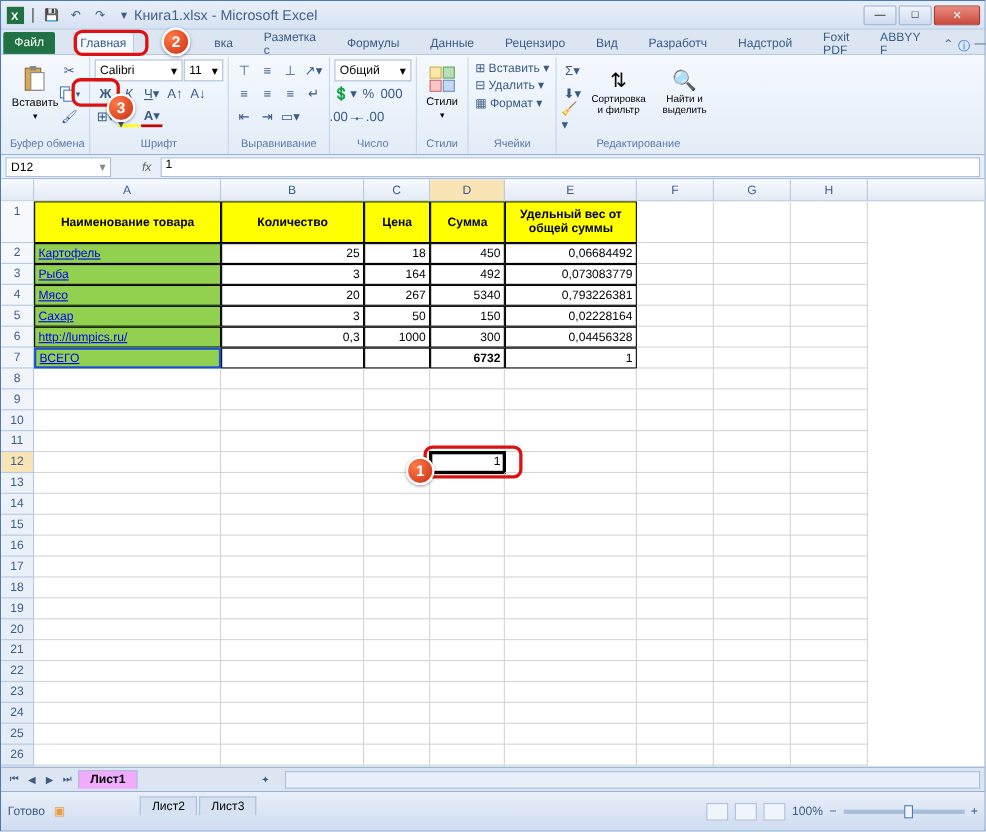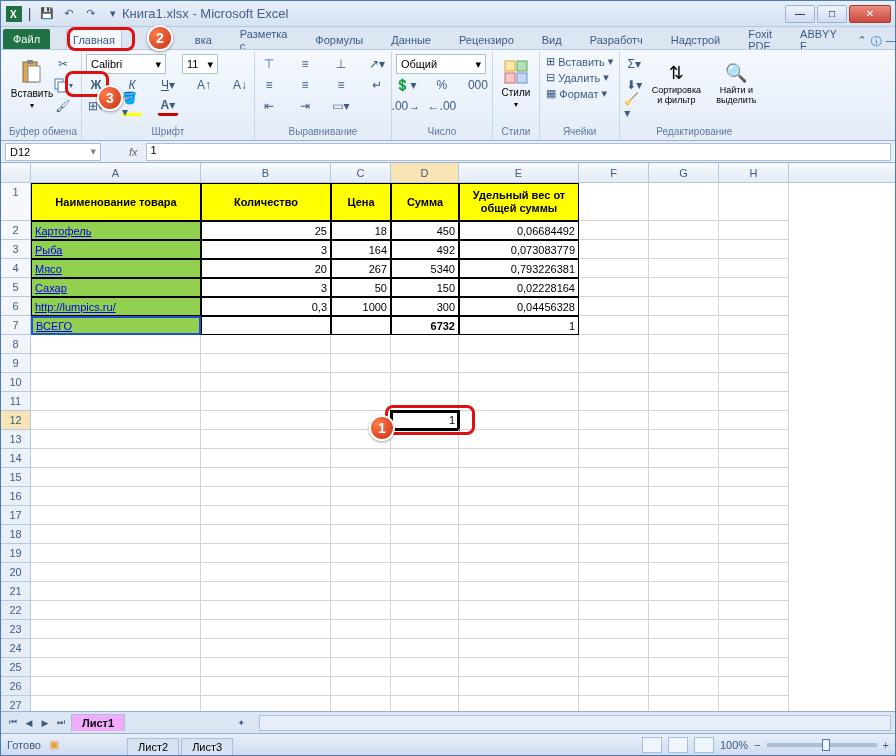--- a/index.html
+++ b/index.html
@@ -25,21 +25,21 @@
 
 .ribbon { height: 92px; background: linear-gradient(#f5f9fe, #e3ecf7); border-top: 1px solid #b5c9e0; border-bottom: 1px solid #97afd0; display: flex; padding: 2px 4px 0; }
 .rgroup { display: flex; flex-direction: column; border-right: 1px solid #c5d5ea; padding: 2px 4px; align-items: center; }
 .rgroup-content { flex: 1; display: flex; align-items: flex-start; gap: 2px; }
 .rgroup-label { font-size: 10px; color: #5a7aa5; text-align: center; padding: 1px 0; white-space: nowrap; }
 .big-btn { width: 38px; height: 60px; display: flex; flex-direction: column; align-items: center; justify-content: center; gap: 2px; cursor: pointer; border-radius: 2px; padding: 2px; }
 .small-btn { width: 20px; height: 20px; display: flex; align-items: center; justify-content: center; cursor: pointer; color: #3b5b85; border-radius: 2px; font-size: 12px; }
 .vert-stack { display: flex; flex-direction: column; gap: 1px; }
 .font-combo { width: 80px; height: 20px; border: 1px solid #a9bfda; background: #fff; font-size: 11px; padding: 0 4px; display: flex; align-items: center; justify-content: space-between; }
 .size-combo { width: 36px; height: 20px; border: 1px solid #a9bfda; background: #fff; font-size: 11px; padding: 0 4px; display: flex; align-items: center; justify-content: space-between; }
-.row { display: flex; gap: 16px; align-items: center; justify-content: space-between; }
+.row { display: flex; gap: 1px; align-items: center; justify-content: space-between; }
 .cells-item { display: flex; align-items: center; gap: 3px; padding: 1px 2px; font-size: 11px; color: #3b5b85; cursor: pointer; }
 
 
 .formula-bar { height: 22px; background: #e8eff9; border-bottom: 1px solid #97afd0; display: flex; align-items: center; padding: 0 4px; }
 .name-box { width: 96px; height: 18px; background: #fff; border: 1px solid #a9bfda; padding: 0 4px; display: flex; align-items: center; justify-content: space-between; font-size: 11px; }
 .fx-lbl { margin: 0 8px; font-style: italic; color: #666; }
 .formula-input { flex: 1; height: 18px; background: #fff; border: 1px solid #a9bfda; padding: 0 4px; font-size: 11px; }
 
 
 .grid-area { flex: 1; display: flex; flex-direction: column; background: #fff; overflow: hidden; position: relative; }
@@ -70,21 +70,21 @@
 
 
 .sheet-tabs { height: 22px; background: #dce6f2; border-top: 1px solid #97afd0; display: flex; align-items: center; padding: 0 4px; position: relative; }
 .nav-btn { width: 16px; height: 16px; display: flex; align-items: center; justify-content: center; color: #3b5b85; cursor: pointer; font-size: 9px; }
 .sheet-tab { padding: 2px 10px; background: #fff; border: 1px solid #a9bfda; border-bottom: none; font-size: 11px; margin-left: 2px; cursor: pointer; }
 .sheet-tab.active { background: #f0abfc; font-weight: bold; }
 .sheet-tab.inactive { background: #d6e2f2; margin-top: 48px; }
 .hscroll { flex: 1; margin-left: 10px; height: 16px; background: #e8eff9; border: 1px solid #a9bfda; position: relative; }
 
 
-.statusbar { height: 22px; background: linear-gradient(#e8eff9,#cfdcf0); border-top: 1px solid #97afd0; display: flex; align-items: center; padding: 0 6px; font-size: 11px; color: #3b5b85; }
+.statusbar { height: 36px; background: linear-gradient(#e8eff9,#cfdcf0); border-top: 1px solid #97afd0; display: flex; align-items: center; padding: 0 6px; font-size: 11px; color: #3b5b85; }
 .statusbar-right { margin-left: auto; display: flex; align-items: center; gap: 6px; }
 .view-btn { width: 20px; height: 16px; border: 1px solid #a9bfda; background: #f0f4fb; cursor: pointer; }
 .zoom-slider { width: 110px; height: 4px; background: #a9bfda; position: relative; }
 .zoom-thumb { position: absolute; left: 50%; top: -4px; width: 8px; height: 12px; background: #f0f4fb; border: 1px solid #4a7bb5; }
 
 .e-svg { width: 16px; height: 16px; }
 .paste-svg { width: 28px; height: 28px; }
 </style>
 </head>
 <body>
@@ -217,21 +217,21 @@
           <div class="small-btn">⇤</div>
           <div class="small-btn">⇥</div>
           <div class="small-btn">▭▾</div>
         </div>
       </div>
       <div class="rgroup-label">Выравнивание</div>
     </div>
 
     <div class="rgroup">
       <div class="rgroup-content vert-stack">
-        <div class="font-combo" style="width:90px">
+        <div class="font-combo" style="width:70px">
             <span>Общий</span>
             <span>▾</span>
           </div>
         <div class="row">
           <div class="small-btn">💲▾</div>
           <div class="small-btn">%</div>
           <div class="small-btn">000</div>
         </div>
         <div class="row">
           <div class="small-btn">.00→</div>

